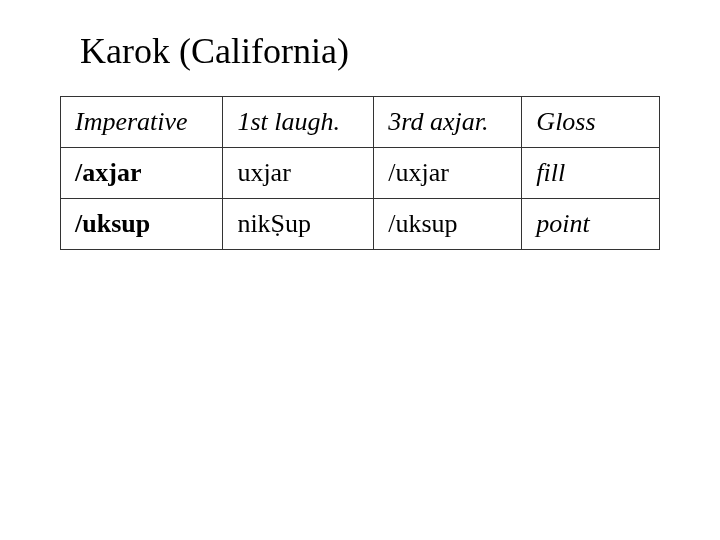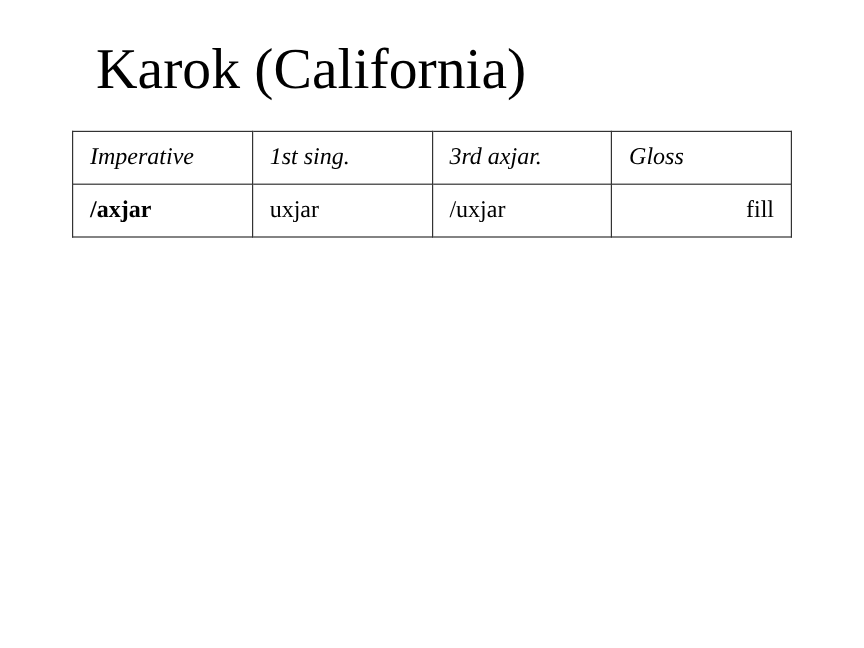--- a/index.html
+++ b/index.html
@@ -13,66 +13,72 @@
       height: 540px;
       background: #ffffff;
       font-family: 'Times New Roman', Times, serif;
       display: flex;
       flex-direction: column;
       align-items: center;
       padding: 30px 60px 30px 60px;
     }
 
     .page-title {
-      font-size: 48px;
+      font-size: 36px;
       font-weight: normal;
       margin-bottom: 24px;
       align-self: flex-start;
       margin-left: 20px;
     }
 
     .data-table {
       border-collapse: collapse;
       width: 100%;
     }
 
     .data-table td {
       border: 1px solid #333;
       padding: 10px 14px;
-      font-size: 20px;
+      font-size: 26px;
       vertical-align: top;
       min-width: 120px;
     }
 
     .data-table tr:first-child td {
       font-style: italic;
       font-weight: normal;
     }
 
     .data-table tr:not(:first-child) td:first-child {
       font-weight: bold;
     }
 
     .data-table tr:not(:first-child) td:nth-child(4) {
-      text-align: right;
+      font-style: italic;
     }
   </style>
 </head>
 <body>
 
 <h1 class="page-title">Karok (California)</h1>
 
 <table class="data-table">
   <tbody id="table-body">
   <tr>
         <td>Imperative</td>
-        <td>1st sing.</td>
+        <td>1st laugh.</td>
         <td>3rd axjar.</td>
         <td>Gloss</td>
       </tr>
       <tr>
         <td>/axjar</td>
         <td>uxjar</td>
         <td>/uxjar</td>
         <td>fill</td>
       </tr>
+      <tr>
+        <td>/uksup</td>
+        <td>nikṢup</td>
+        <td>/uksup</td>
+        <td>point</td>
+      </tr>
     </tbody>
 </table>
 
 </body></html>

